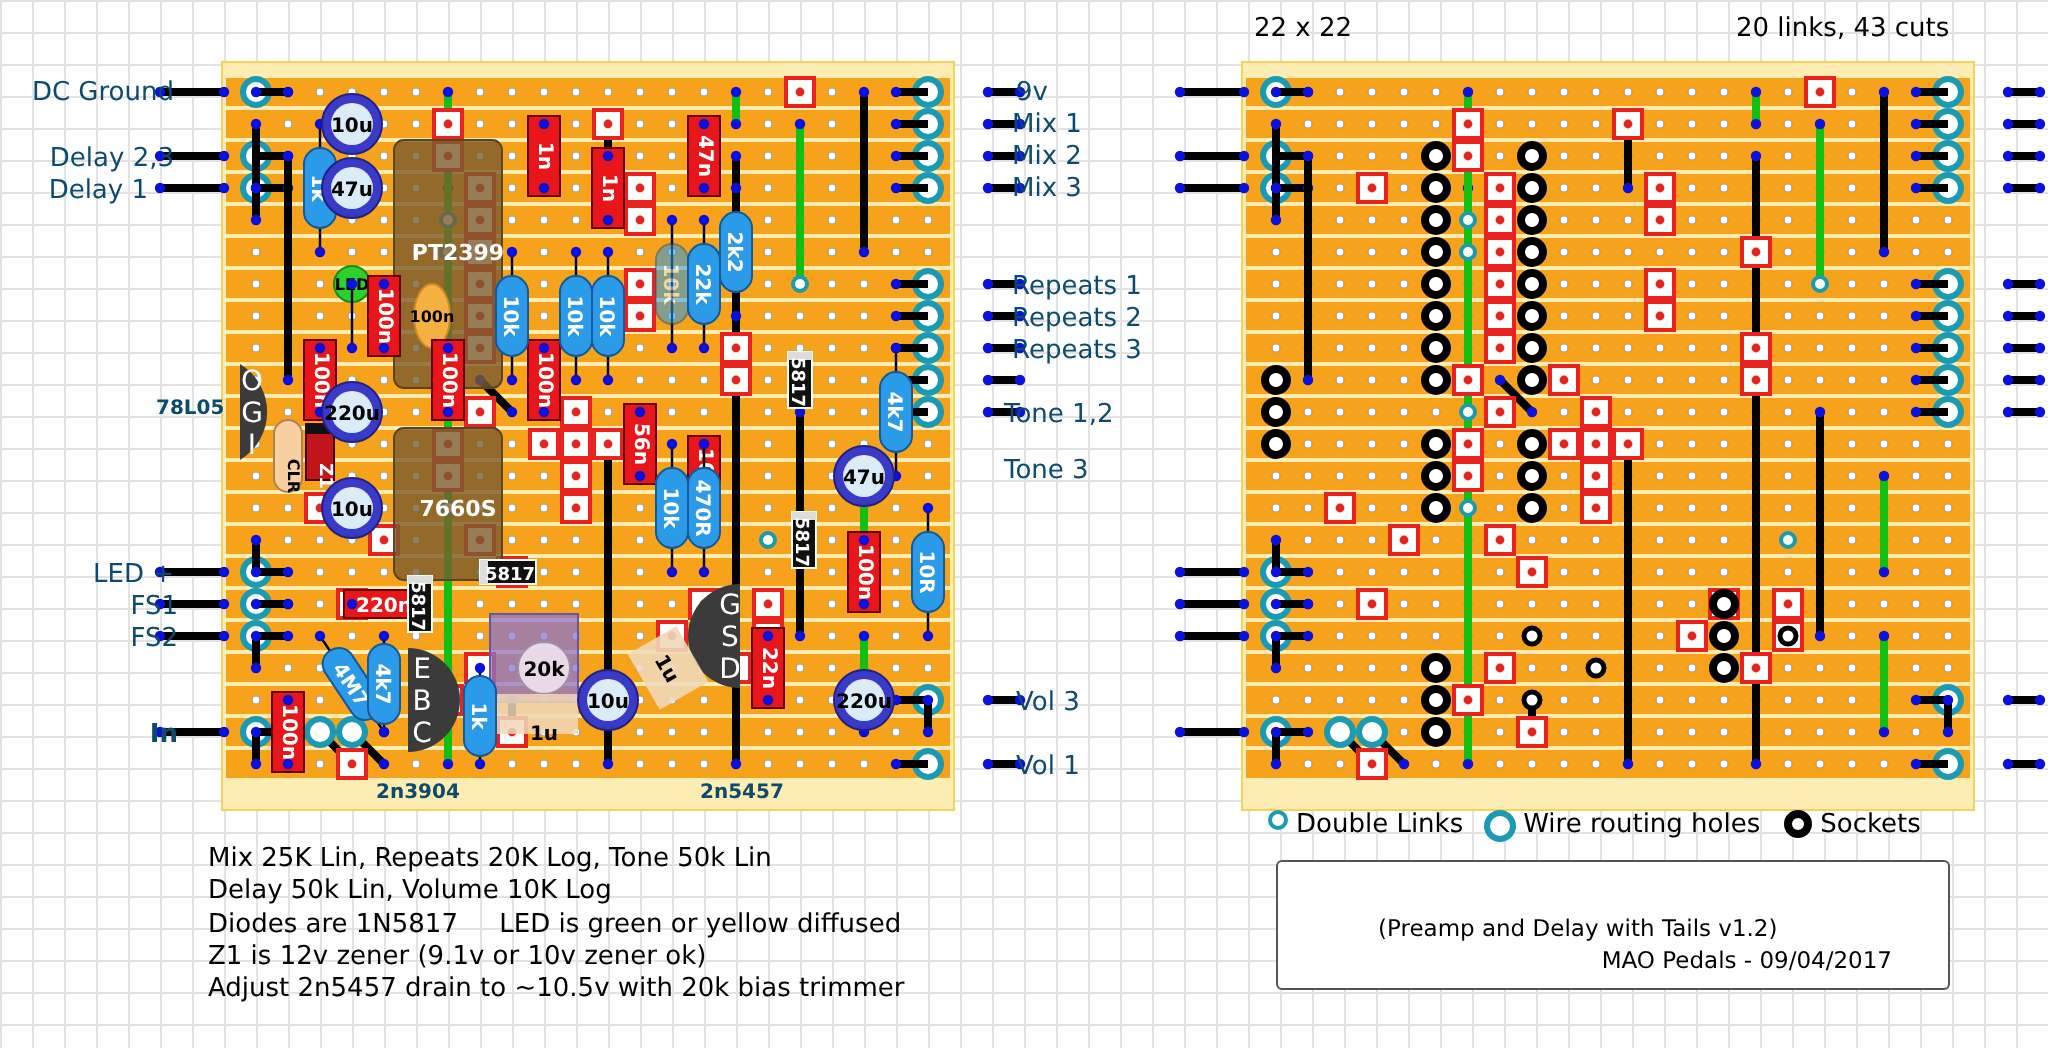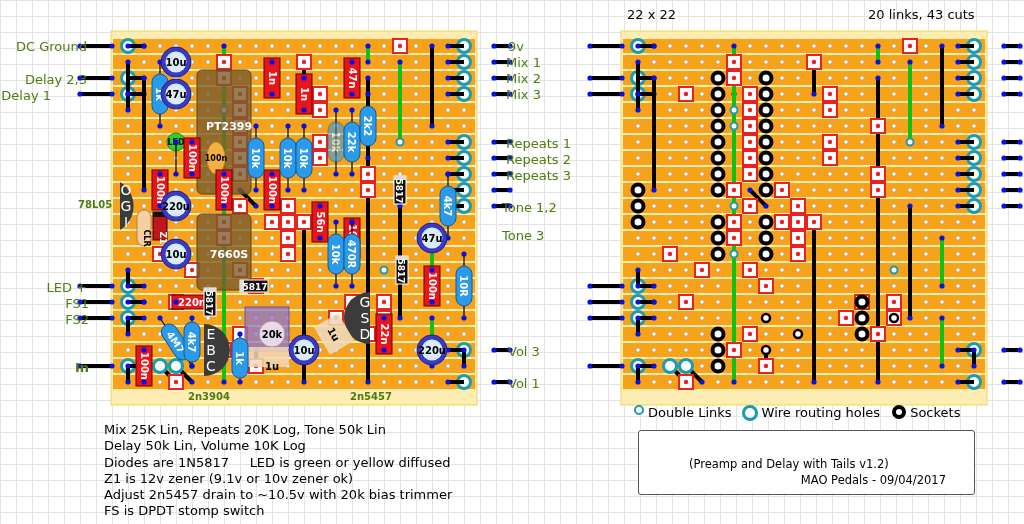--- a/index.html
+++ b/index.html
@@ -2,21 +2,21 @@
 <html><head>
 <meta charset="utf-8">
 <style>
   html,body{margin:0;padding:0;}
   body{width:1024px;height:524px;position:relative;overflow:hidden;
     background-color:#fff;
     background-image:linear-gradient(#e3e3e3 1px,transparent 1px),linear-gradient(90deg,#e3e3e3 1px,transparent 1px);
     background-size:16px 16px;
     font-family:"DejaVu Sans",sans-serif;}
   svg{position:absolute;left:0;top:0;}
-  .lbl{position:absolute;font-size:13px;color:#4d7c0f;white-space:nowrap;line-height:15px;}
+  .lbl{position:absolute;font-size:13px;color:#0c4a6e;white-space:nowrap;line-height:15px;}
   .lbl.r{text-align:right;}
   .notes{position:absolute;left:104px;top:422px;font-size:13px;line-height:16.3px;color:#000;}
   .legend{position:absolute;left:634px;top:405px;font-size:13px;display:flex;align-items:flex-start;gap:4px;}
   .legend .lg{display:inline-block;border-radius:50%;}
   .titlebox{position:absolute;left:638px;top:430px;width:335px;height:63px;border:1px solid #555;border-radius:3px;background:#fff;}
   .titlebox .t1{position:absolute;left:52px;top:7px;font-size:14.5px;}
   .titlebox .t2{position:absolute;left:50px;top:26px;font-size:11.5px;}
   .titlebox .t3{position:absolute;right:28px;top:42px;font-size:11.5px;}
   .hdr{position:absolute;font-size:13px;}
 </style>
@@ -1850,21 +1850,21 @@
       <circle cx="718" cy="366" r="5.5" fill="#fff" stroke="#000" stroke-width="4"></circle>
       <circle cx="766" cy="318" r="4" fill="#fff" stroke="#000" stroke-width="2.5"></circle>
       <circle cx="766" cy="350" r="4" fill="#fff" stroke="#000" stroke-width="2.5"></circle>
       <circle cx="798" cy="334" r="4" fill="#fff" stroke="#000" stroke-width="2.5"></circle>
       <circle cx="894" cy="318" r="4" fill="#fff" stroke="#000" stroke-width="2.5"></circle>
     </g>
   </svg>
 
 <div class="lbl r" style="right:937px;top:39px;">DC Ground</div>
 <div class="lbl r" style="right:937px;top:72px;">Delay 2,3</div>
-<div class="lbl r" style="right:973px;top:88px;">Delay 1</div>
+<div class="lbl r" style="right:950px;top:88px;">Delay 1</div>
 <div class="lbl r" style="right:937px;top:280px;">LED +</div>
 <div class="lbl r" style="right:935px;top:296px;">FS1</div>
 <div class="lbl r" style="right:935px;top:312px;">FS2</div>
 <div class="lbl r" style="right:935px;top:360px;font-weight:bold;">In</div>
 
 <div class="lbl" style="left:508px;top:39px;">9v</div>
 <div class="lbl" style="left:506px;top:55px;">Mix 1</div>
 <div class="lbl" style="left:506px;top:71px;">Mix 2</div>
 <div class="lbl" style="left:506px;top:87px;">Mix 3</div>
 <div class="lbl" style="left:506px;top:136px;">Repeats 1</div>
@@ -1881,21 +1881,20 @@
 
 <div class="hdr" style="left:627px;top:7px;">22 x 22</div>
 <div class="hdr" style="left:868px;top:7px;">20 links, 43 cuts</div>
 
 <div class="notes">
   <div>Mix 25K Lin, Repeats 20K Log, Tone 50k Lin</div>
   <div>Delay 50k Lin, Volume 10K Log</div>
   <div style="white-space:pre;">Diodes are 1N5817     LED is green or yellow diffused</div>
   <div>Z1 is 12v zener (9.1v or 10v zener ok)</div>
   <div>Adjust 2n5457 drain to ~10.5v with 20k bias trimmer</div>
-  <div>FS is DPDT stomp switch</div>
 </div>
 
 <div class="legend">
   <span class="lg" style="width:6px;height:6px;border:2px solid #1a9ab3;background:#fff;"></span>
   <span>Double Links</span>
   <span class="lg" style="width:10px;height:10px;border:3px solid #1a9ab3;background:#fff;margin-left:6px;"></span>
   <span>Wire routing holes</span>
   <span class="lg" style="width:6px;height:6px;border:4px solid #000;background:#fff;margin-left:8px;"></span>
   <span>Sockets</span>
 </div>

